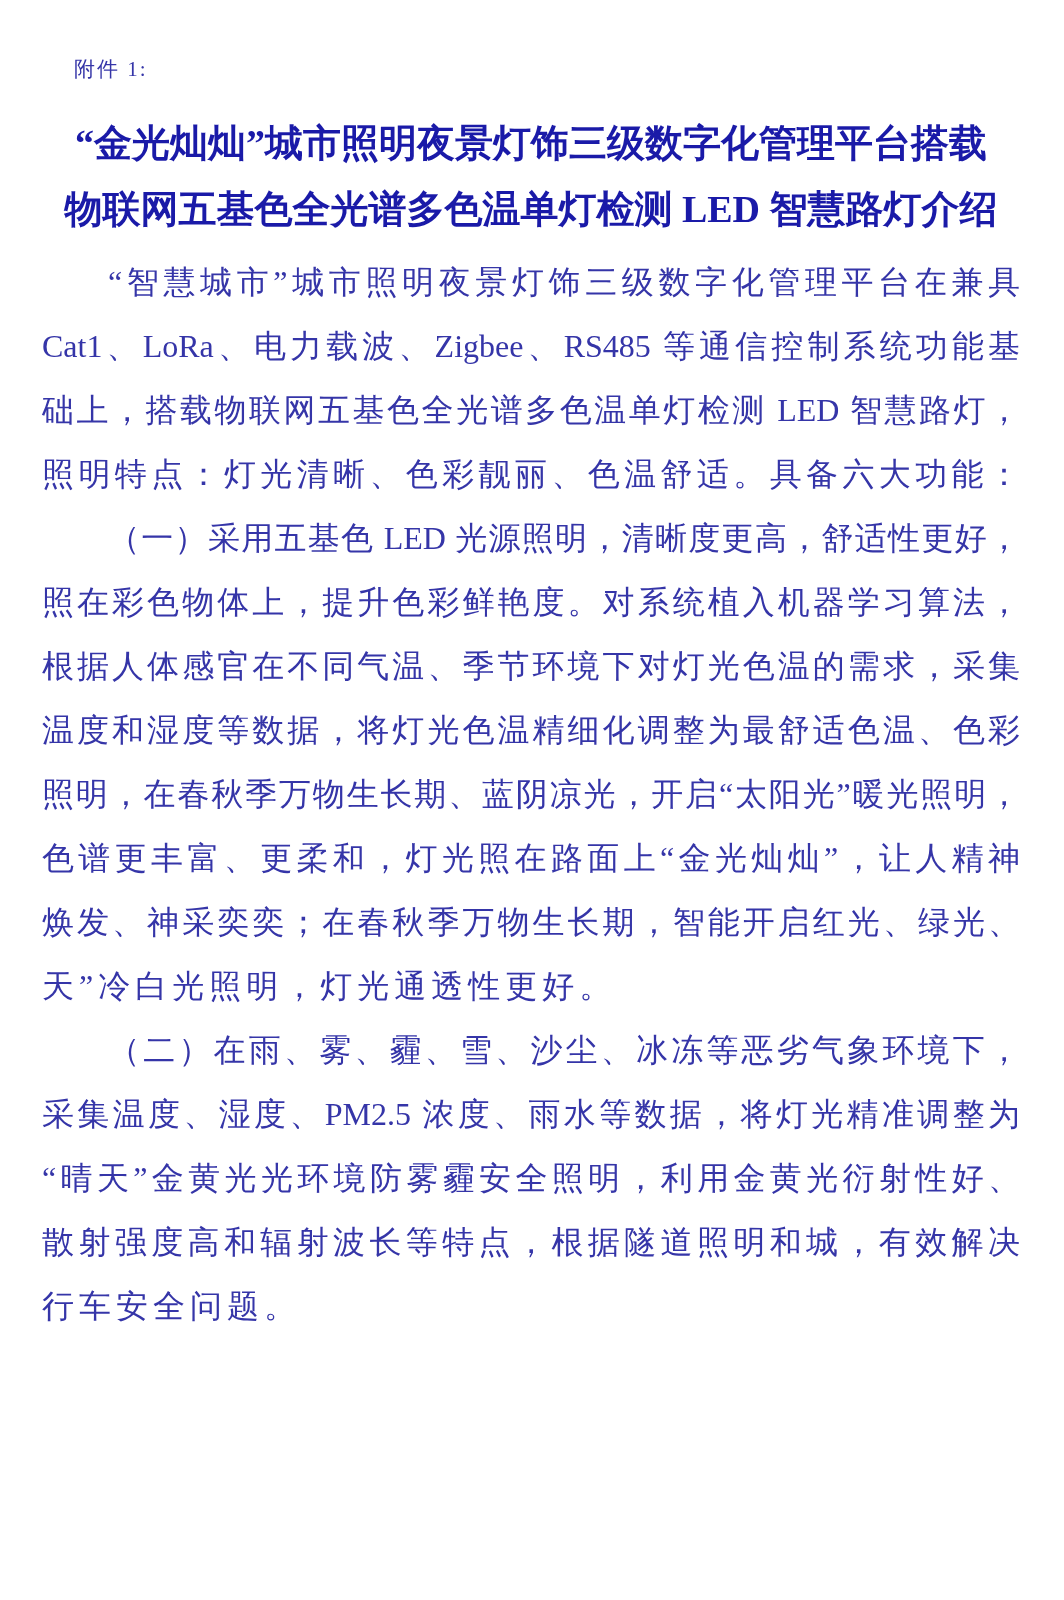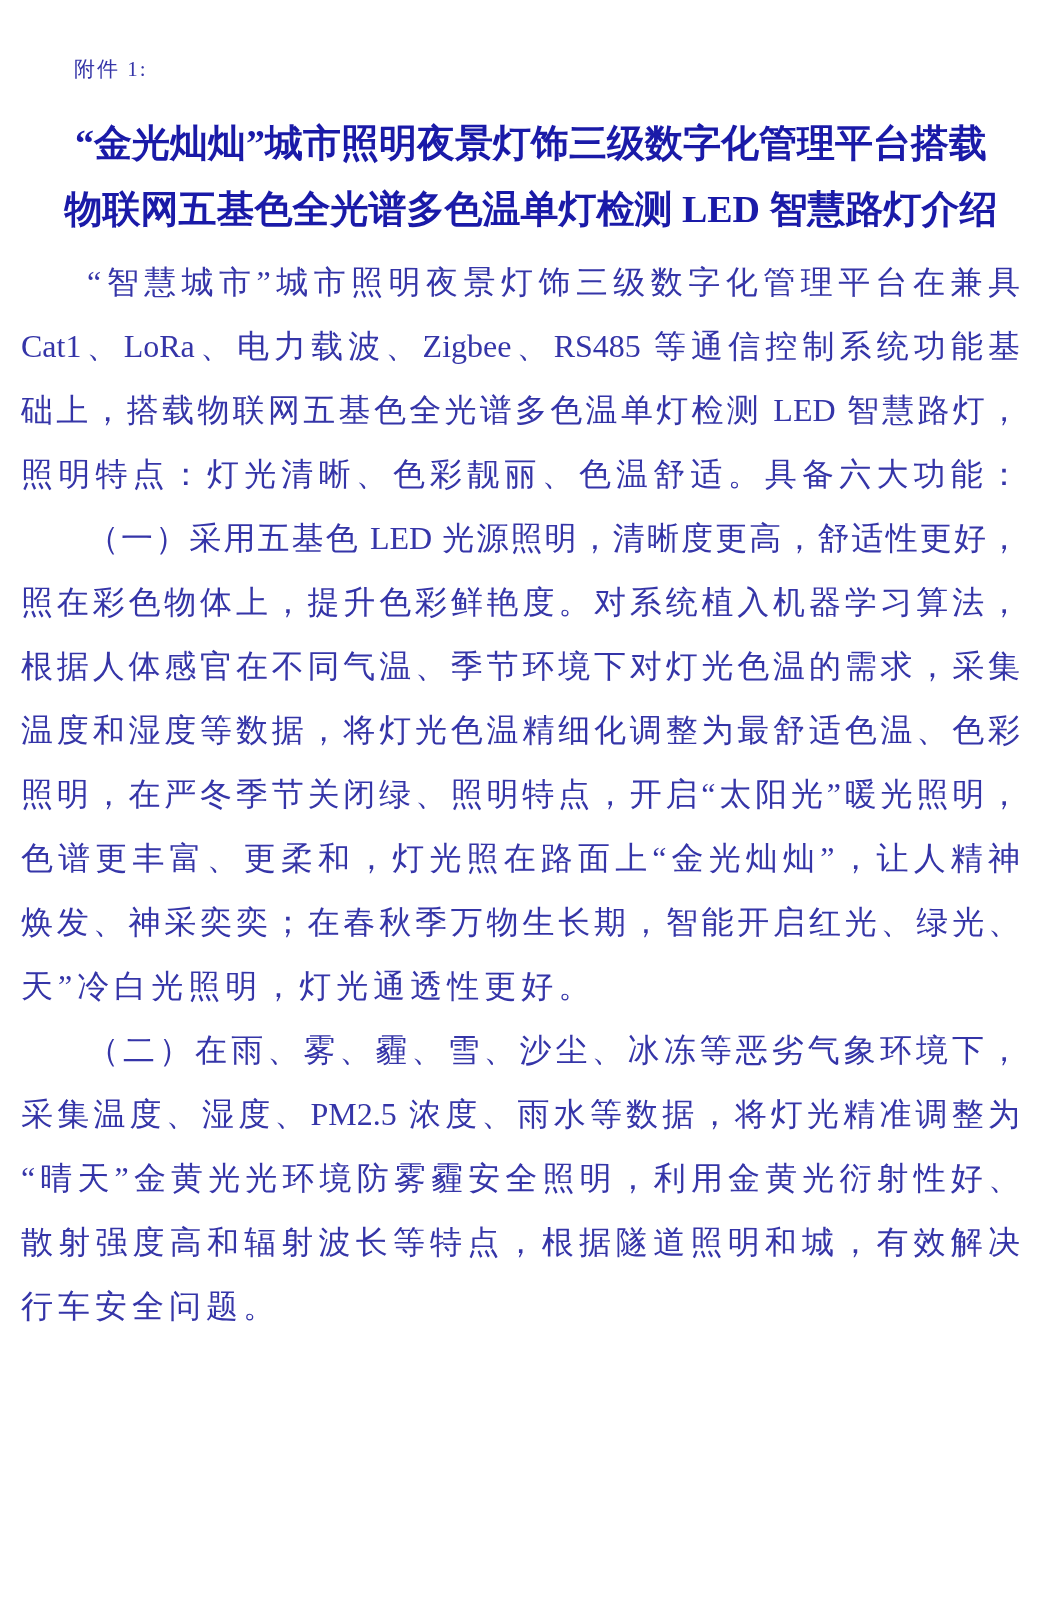--- a/index.html
+++ b/index.html
@@ -30,21 +30,21 @@
     line-height: 66px;
     font-weight: bold;
     text-align: center;
     color: var(--title-color, #1a1aa8);
   }
   .title .title-line {
     white-space: nowrap;
   }
   .content {
     margin-top: 8px;
-    padding: 0 44px 0 21px;
+    padding: 0 44px 0 42px;
   }
   .paragraph {
     margin: 0;
     padding: 0;
   }
   .line {
     height: 64px;
     line-height: 64px;
     font-size: 32px;
     text-align: justify;
@@ -77,21 +77,21 @@
         <div class="line indent">“智慧城市”城市照明夜景灯饰三级数字化管理平台在兼具</div>
         <div class="line">Cat1、LoRa、电力载波、Zigbee、RS485 等通信控制系统功能基</div>
         <div class="line">础上，搭载物联网五基色全光谱多色温单灯检测 LED 智慧路灯，</div>
         <div class="line">照明特点：灯光清晰、色彩靓丽、色温舒适。具备六大功能：</div>
       </div>
       <div class="paragraph">
         <div class="line indent">（一）采用五基色 LED 光源照明，清晰度更高，舒适性更好，</div>
         <div class="line">照在彩色物体上，提升色彩鲜艳度。对系统植入机器学习算法，</div>
         <div class="line">根据人体感官在不同气温、季节环境下对灯光色温的需求，采集</div>
         <div class="line">温度和湿度等数据，将灯光色温精细化调整为最舒适色温、色彩</div>
-        <div class="line">照明，在严冬季节关闭绿、照明特点，开启“太阳光”暖光照明，</div>
+        <div class="line">照明，在春秋季万物生长期、蓝阴凉光，开启“太阳光”暖光照明，</div>
         <div class="line">色谱更丰富、更柔和，灯光照在路面上“金光灿灿”，让人精神</div>
         <div class="line">焕发、神采奕奕；在春秋季万物生长期，智能开启红光、绿光、</div>
         <div class="line end">天”冷白光照明，灯光通透性更好。</div>
       </div>
       <div class="paragraph">
         <div class="line indent">（二）在雨、雾、霾、雪、沙尘、冰冻等恶劣气象环境下，</div>
         <div class="line">采集温度、湿度、PM2.5 浓度、雨水等数据，将灯光精准调整为</div>
         <div class="line">“晴天”金黄光光环境防雾霾安全照明，利用金黄光衍射性好、</div>
         <div class="line">散射强度高和辐射波长等特点，根据隧道照明和城，有效解决</div>
         <div class="line end">行车安全问题。</div>

